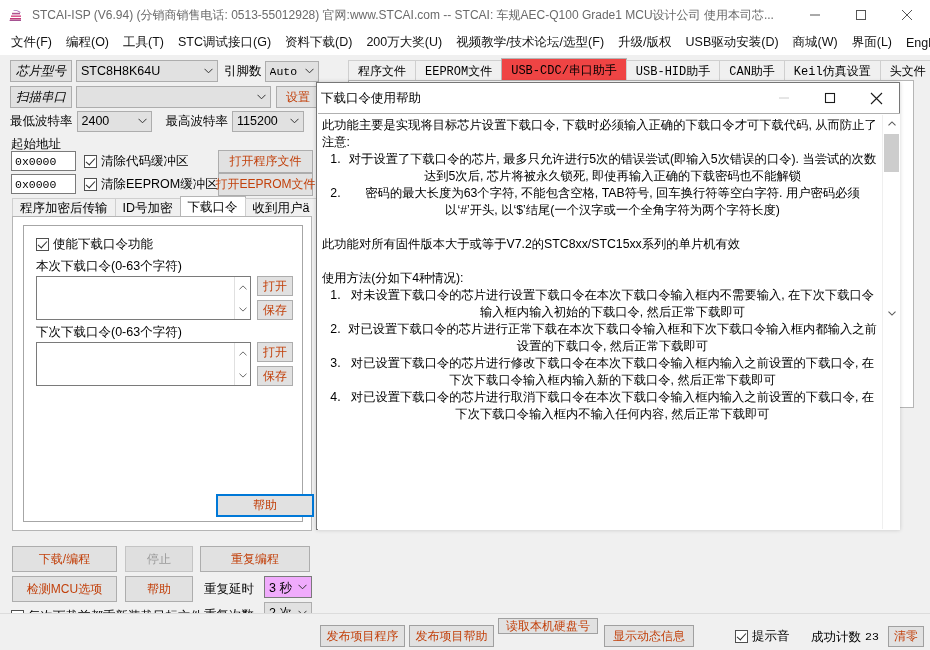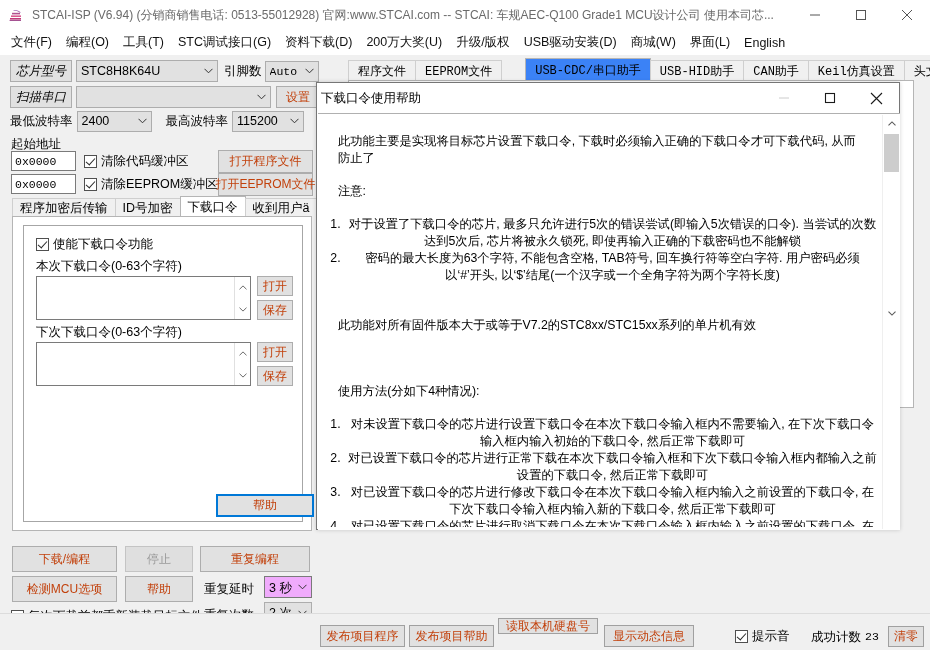--- a/index.html
+++ b/index.html
@@ -106,21 +106,21 @@
     position:absolute; left:348px; top:58px; width:566px; height:23px;
     display:flex; align-items:flex-end; background:#f0f0f0;
   }
   .mtab {
     height: 21px; padding: 0 9px; display:flex; align-items:center;
     font-size: 12px; background: #f0f0f0; border:1px solid #cfcfcf;
     border-bottom: none; margin-right: -1px; white-space:nowrap;
     font-family: "Liberation Mono","DejaVu Sans Mono", monospace;
     color:#000;
   }
-  .mtab.active { background:#3b82f6; height:23px; border-color:#b5b5b5;margin-left:24px; }
+  .mtab.active { background:#ef4444; height:23px; border-color:#b5b5b5; }
   .tabnav {
     width:15px; height:19px; border:1px solid #a0a0a0; background:#e1e1e1;
     display:flex; align-items:center; justify-content:center; margin-left:2px;
     font-size: 9px; color:#000;
   }
   #mainpanel {
     position:absolute; left:348px; top:80px; width:566px; height:328px;
     background:#ffffff; border:1px solid #b5b5b5;
   }
 
@@ -185,21 +185,21 @@
   #dlg-body {
     position:absolute; left:1px; top:30px; width:582px; height:417px;
     background:#ffffff; border-top:1px solid #b0b0b0;
     overflow:hidden;
   }
   #dlg-text {
     position:absolute; left:2px; top:2px; width:561px; height:411px;
     font-size:12.3px; line-height:17px; color:#000;
     padding:1px 3px 0 2px; overflow:hidden;
   }
-  #dlg-text p { margin:16px; }
+  #dlg-text p { margin:0; }
   #dlg-text ol { margin:0; padding-left:22px;text-align:center; }
   #dlg-text ol li { margin:0; padding-left:3px; }
   .blank-line { height:17px; }
   #dlg-scroll {
     position:absolute; right:1px; top:1px; width:17px; height:414px;
     background:#ffffff; border-left:1px solid #efefef;
   }
   #dlg-scroll .sb-arrow {
     position:absolute; left:0; width:17px; height:17px;
     display:flex; align-items:center; justify-content:center;
@@ -243,20 +243,21 @@
     </div>
   </div>
 
   <div id="menubar">
     <div class="menu-item" style="margin-left:4px">文件(F)</div>
     <div class="menu-item">编程(O)</div>
     <div class="menu-item">工具(T)</div>
     <div class="menu-item">STC调试接口(G)</div>
     <div class="menu-item">资料下载(D)</div>
     <div class="menu-item">200万大奖(U)</div>
+    <div class="menu-item">视频教学/技术论坛/选型(F)</div>
     <div class="menu-item">升级/版权</div>
     <div class="menu-item">USB驱动安装(D)</div>
     <div class="menu-item">商城(W)</div>
     <div class="menu-item">界面(L)</div>
     <div class="menu-item">English</div>
   </div>
 
   <div id="row-chip">
     <div class="labelbox" style="width:62px;height:22px">芯片型号</div>
     <div class="combo" style="width:142px;height:22px;margin-left:4px">

